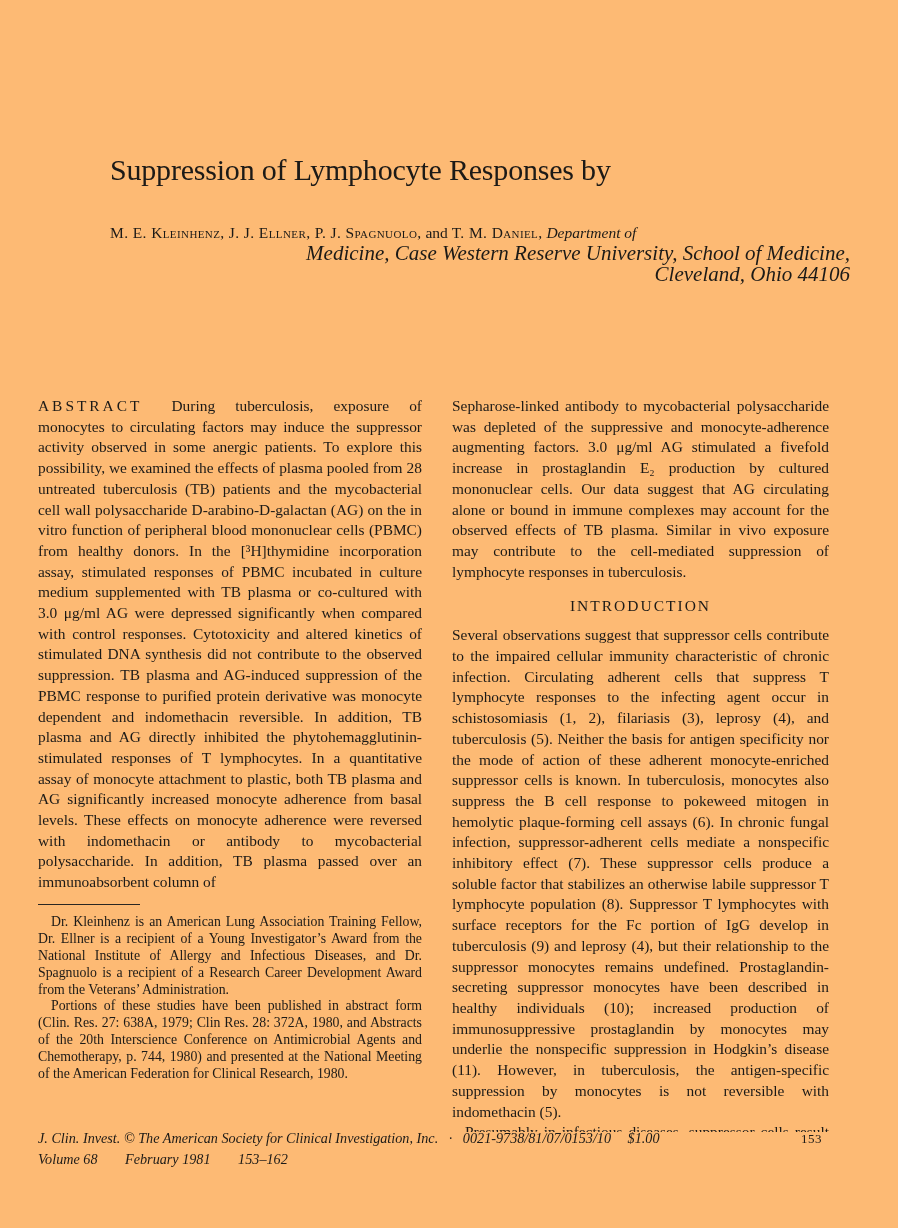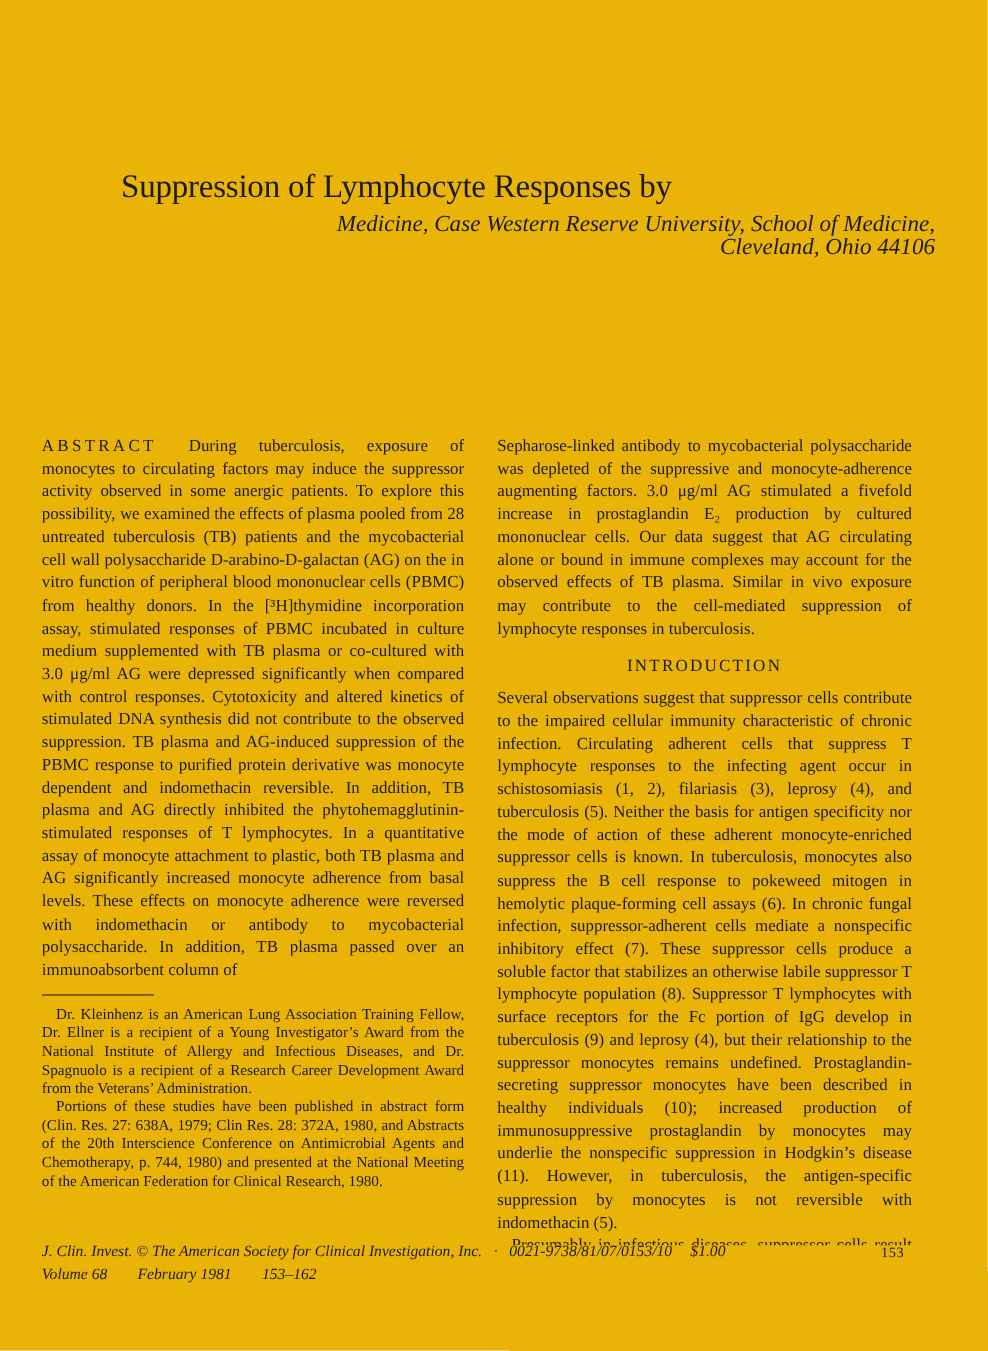--- a/index.html
+++ b/index.html
@@ -105,26 +105,32 @@
   .page-number {
     font-size: 13px;
     font-style: normal;
     letter-spacing: 0.5px;
   }
   .footer-line2 span { margin-right: 24px; }
 </style>
 </head>
 <body>
 
-<div class="page" style="background: #eab308; color: rgb(28, 26, 23);">
+<div class="page" style="background: #fdba74; color: rgb(28, 26, 23);">
 
   <header class="title-block">
     <h1 class="title">
       <span class="title-line">Suppression of Lymphocyte Responses by</span>
     </h1>
+    <div class="byline">
+      <span class="sc">M. E. Kleinhenz, J. J. Ellner, P. J. Spagnuolo,</span>
+      <span>and</span>
+      <span class="sc">T. M. Daniel,</span>
+      <span class="it">Department of</span>
+    </div>
     <div class="byline-cont it">Medicine, Case Western Reserve University, School of Medicine,</div>
     <div class="byline-cont it">Cleveland, Ohio 44106</div>
   </header>
 
   <section class="col col-left">
     <p class="body-text">
       <span class="abstract-label">ABSTRACT</span>
       <span>During tuberculosis, exposure of monocytes to circulating factors may induce the suppressor activity observed in some anergic patients. To explore this possibility, we examined the effects of plasma pooled from 28 untreated tuberculosis (TB) patients and the mycobacterial cell wall polysaccharide D-arabino-D-galactan (AG) on the in vitro function of peripheral blood mononuclear cells (PBMC) from healthy donors. In the [³H]thymidine incorporation assay, stimulated responses of PBMC incubated in culture medium supplemented with TB plasma or co-cultured with 3.0 μg/ml AG were depressed significantly when compared with control responses. Cytotoxicity and altered kinetics of stimulated DNA synthesis did not contribute to the observed suppression. TB plasma and AG-induced suppression of the PBMC response to purified protein derivative was monocyte dependent and indomethacin reversible. In addition, TB plasma and AG directly inhibited the phytohemagglutinin-stimulated responses of T lymphocytes. In a quantitative assay of monocyte attachment to plastic, both TB plasma and AG significantly increased monocyte adherence from basal levels. These effects on monocyte adherence were reversed with indomethacin or antibody to mycobacterial polysaccharide. In addition, TB plasma passed over an immunoabsorbent column of</span>
     </p>
     <hr class="fn-rule">

